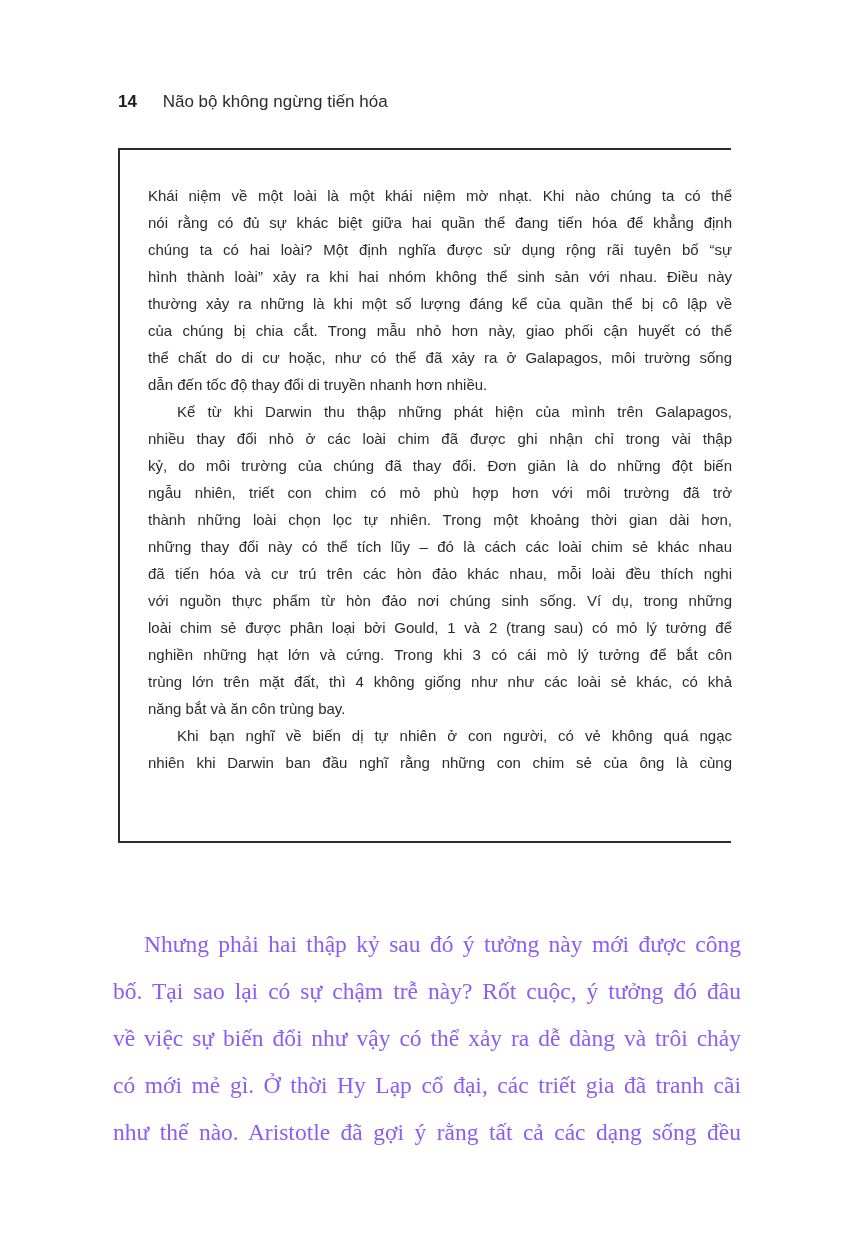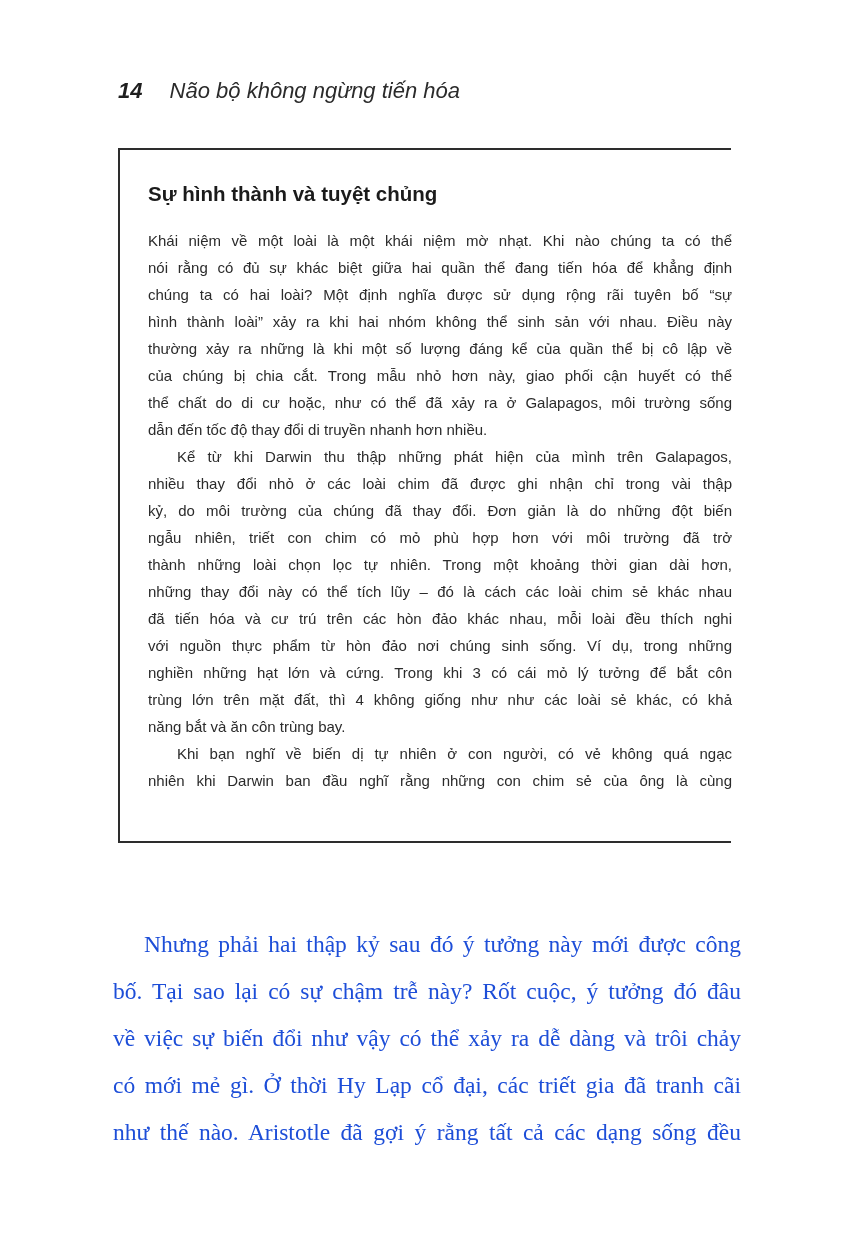--- a/index.html
+++ b/index.html
@@ -9,26 +9,25 @@
     position: relative;
     width: 845px;
     height: 1235px;
     background: #ffffff;
     overflow: hidden;
   }
 
   .running-head {
     position: absolute;
     left: 118px;
-    top: 78px;
+    top: 92px;
     font-family: "Liberation Sans", sans-serif;
-    font-size: 22px;
+    font-size: 17px;
     color: #2b2b2b;
     white-space: nowrap;
-    font-style: italic;
   }
   .running-head .pagenum {
     font-weight: bold;
     margin-right: 21px;
     color: #1f1f1f;
   }
 
   .sidebar-box {
     position: absolute;
     left: 118px;
@@ -69,60 +68,60 @@
   .line.noj { text-align-last: left; }
   .line.indent { text-indent: 29px; }
 
   .main-text {
     position: absolute;
     left: 113px;
     top: 921px;
     width: 628px;
     font-family: "Liberation Serif", serif;
     font-size: 23.5px;
-    color: #1d4ed8;
+    color: #8b5cf6;
   }
   .main-text .line {
     line-height: 47px;
     height: 47px;
   }
   .main-text .line.indent { text-indent: 31px; }
 </style>
 </head>
 <body>
 
 <div class="page">
 
   <div class="running-head">
     <span class="pagenum">14</span>
     <span class="booktitle">Não bộ không ngừng tiến hóa</span>
   </div>
 
   <div class="sidebar-box">
-    <h2 class="box-title">Sự hình thành và tuyệt chủng</h2>
     <div class="box-body" id="box-paragraphs">
         <div class="para">
           <div class="line">Khái niệm về một loài là một khái niệm mờ nhạt. Khi nào chúng ta có thể</div>
           <div class="line">nói rằng có đủ sự khác biệt giữa hai quần thể đang tiến hóa để khẳng định</div>
           <div class="line">chúng ta có hai loài? Một định nghĩa được sử dụng rộng rãi tuyên bố “sự</div>
           <div class="line">hình thành loài” xảy ra khi hai nhóm không thể sinh sản với nhau. Điều này</div>
           <div class="line">thường xảy ra những là khi một số lượng đáng kể của quần thể bị cô lập về</div>
           <div class="line">của chúng bị chia cắt. Trong mẫu nhỏ hơn này, giao phối cận huyết có thể</div>
           <div class="line">thể chất do di cư hoặc, như có thể đã xảy ra ở Galapagos, môi trường sống</div>
           <div class="line noj">dẫn đến tốc độ thay đổi di truyền nhanh hơn nhiều.</div>
         </div>
         <div class="para">
           <div class="line indent">Kể từ khi Darwin thu thập những phát hiện của mình trên Galapagos,</div>
           <div class="line">nhiều thay đổi nhỏ ở các loài chim đã được ghi nhận chỉ trong vài thập</div>
           <div class="line">kỷ, do môi trường của chúng đã thay đổi. Đơn giản là do những đột biến</div>
           <div class="line">ngẫu nhiên, triết con chim có mỏ phù hợp hơn với môi trường đã trở</div>
           <div class="line">thành những loài chọn lọc tự nhiên. Trong một khoảng thời gian dài hơn,</div>
           <div class="line">những thay đổi này có thể tích lũy – đó là cách các loài chim sẻ khác nhau</div>
           <div class="line">đã tiến hóa và cư trú trên các hòn đảo khác nhau, mỗi loài đều thích nghi</div>
           <div class="line">với nguồn thực phẩm từ hòn đảo nơi chúng sinh sống. Ví dụ, trong những</div>
+          <div class="line">loài chim sẻ được phân loại bởi Gould, 1 và 2 (trang sau) có mỏ lý tưởng để</div>
           <div class="line">nghiền những hạt lớn và cứng. Trong khi 3 có cái mỏ lý tưởng để bắt côn</div>
           <div class="line">trùng lớn trên mặt đất, thì 4 không giống như như các loài sẻ khác, có khả</div>
           <div class="line noj">năng bắt và ăn côn trùng bay.</div>
         </div>
         <div class="para">
           <div class="line indent">Khi bạn nghĩ về biến dị tự nhiên ở con người, có vẻ không quá ngạc</div>
           <div class="line">nhiên khi Darwin ban đầu nghĩ rằng những con chim sẻ của ông là cùng</div>
         </div>
       </div>
   </div>

